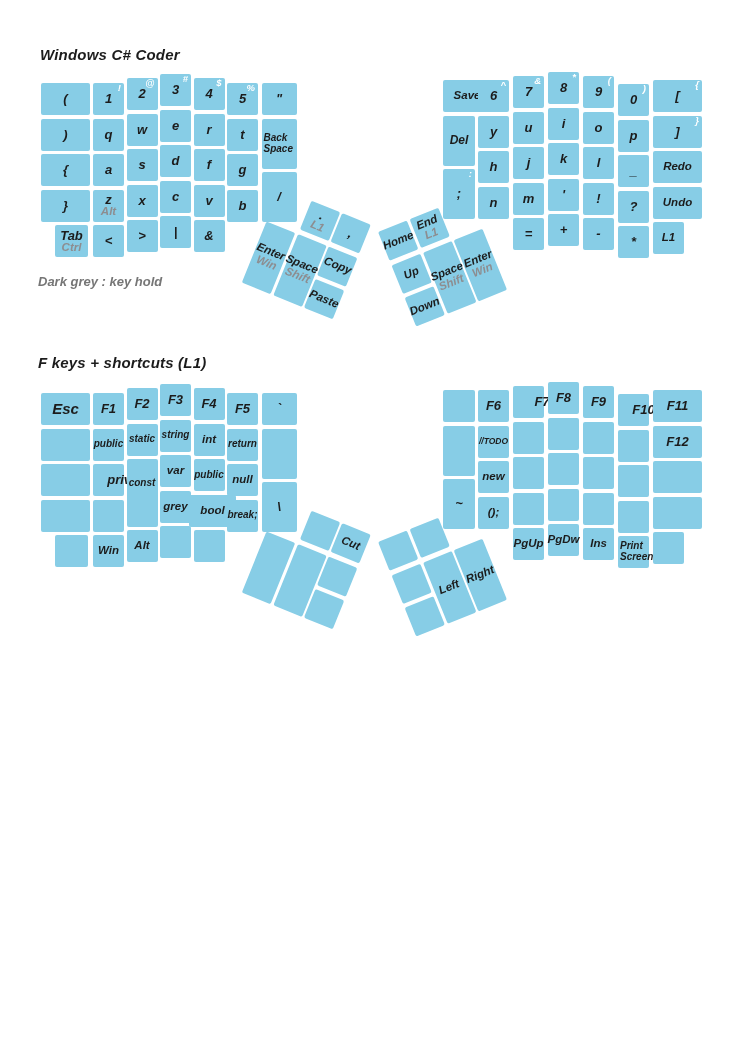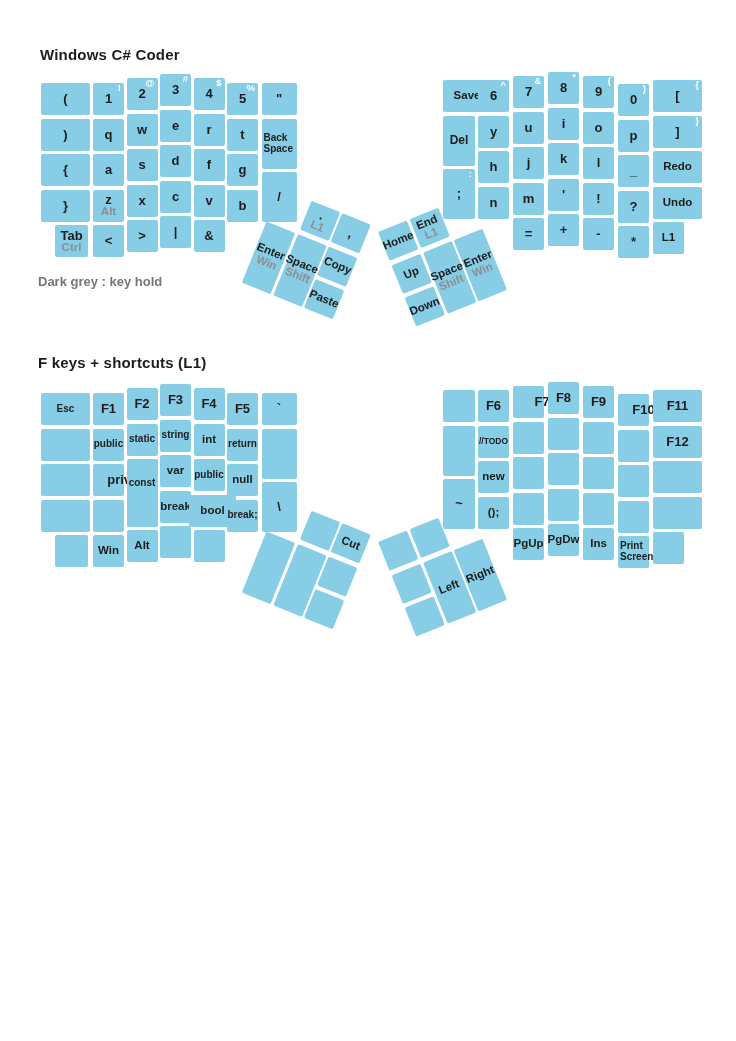--- a/index.html
+++ b/index.html
@@ -3,20 +3,21 @@
 <meta charset="utf-8">
 <style>
   html,body{margin:0;padding:0;background:#ffffff;}
   .page{
     position:relative;
     width:736px;height:1041px;
     background:#ffffff;
     overflow:hidden;
     font-family:"Liberation Sans","DejaVu Sans",sans-serif;
     font-weight:bold;
+    font-style:italic;
   }
   .kb-title{
     position:absolute;
     font-size:15px;
     letter-spacing:.2px;
     color:#1c1c1c;
   }
   #kb-title-1{left:40px;top:46px;}
   #kb-title-2{left:38px;top:354px;}
   .note{
@@ -316,21 +317,21 @@
       <div class="key" style="left: 33.5px; top: 35.5px; width: 31px; height: 66.5px;">
         <span class="tap" style="font-size: 11.5px;">Space</span>
         <span class="hold">Shift</span>
       </div>
       <div class="key" style="left: 67px; top: 35.5px; width: 31px; height: 66.5px;">
         <span class="tap" style="font-size: 11.5px;">Enter</span>
         <span class="hold">Win</span>
       </div>
     </div>
     <div class="key" style="left: 41px; top: 393px; width: 49px; height: 32px;">
-      <span class="tap" style="font-size: 10px; text-align: center;">Esc</span>
+      <span class="tap" style="font-size: 15px; text-align: center;">Esc</span>
     </div>
     <div class="key" style="left: 41px; top: 428.5px; width: 49px; height: 32px;"></div>
     <div class="key" style="left: 41px; top: 464px; width: 49px; height: 32px;"></div>
     <div class="key" style="left: 41px; top: 499.5px; width: 49px; height: 32px;"></div>
     <div class="key" style="left: 93px; top: 393px; width: 31px; height: 32px;">
       <span class="tap" style="font-size: 13px;">F1</span>
     </div>
     <div class="key" style="left: 93px; top: 428.5px; width: 31px; height: 32px;">
       <span class="tap" style="font-size: 10px;">public</span>
     </div>
@@ -357,21 +358,21 @@
     <div class="key" style="left: 160px; top: 384px; width: 31px; height: 32px;">
       <span class="tap" style="font-size: 13px;">F3</span>
     </div>
     <div class="key" style="left: 160px; top: 419.5px; width: 31px; height: 32px;">
       <span class="tap" style="font-size: 10px;">string</span>
     </div>
     <div class="key" style="left: 160px; top: 455px; width: 31px; height: 32px;">
       <span class="tap" style="font-size: 11.5px;">var</span>
     </div>
     <div class="key" style="left: 160px; top: 490.5px; width: 31px; height: 32px;">
-      <span class="tap" style="font-size: 11.5px;">break</span>
+      <span class="tap" style="font-size: 11.5px;">grey</span>
     </div>
     <div class="key" style="left: 160px; top: 526px; width: 31px; height: 32px;"></div>
     <div class="key" style="left: 193.5px; top: 388px; width: 31px; height: 32px;">
       <span class="tap" style="font-size: 13px;">F4</span>
     </div>
     <div class="key" style="left: 193.5px; top: 423.5px; width: 31px; height: 32px;">
       <span class="tap" style="font-size: 11.5px;">int</span>
     </div>
     <div class="key" style="left: 193.5px; top: 459px; width: 31px; height: 32px;">
       <span class="tap" style="font-size: 10px;">public</span>

